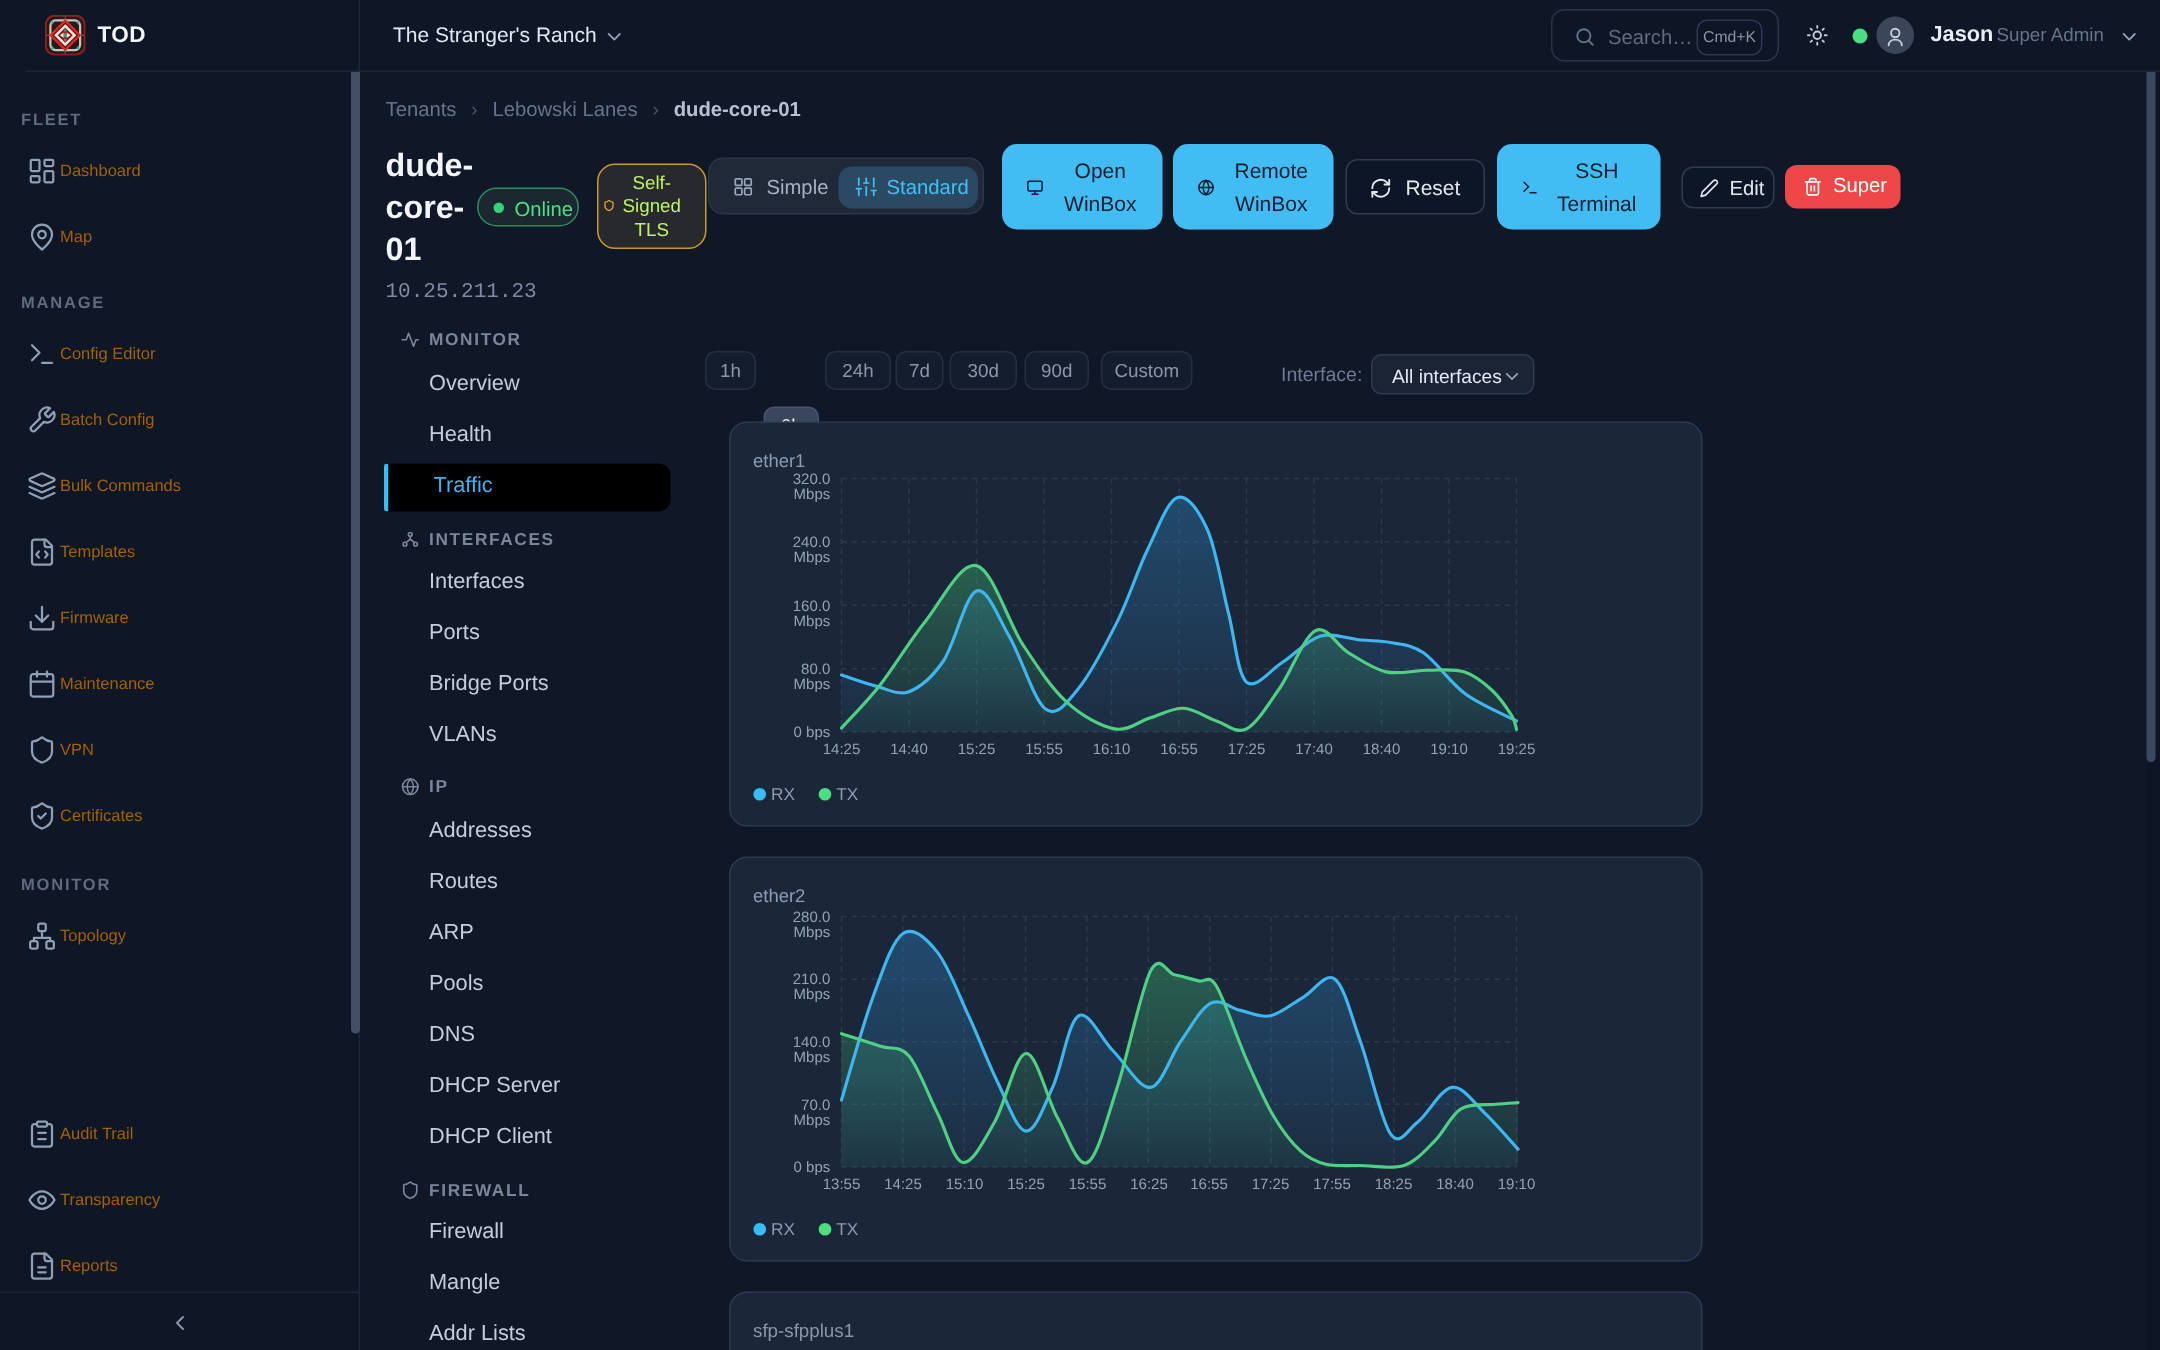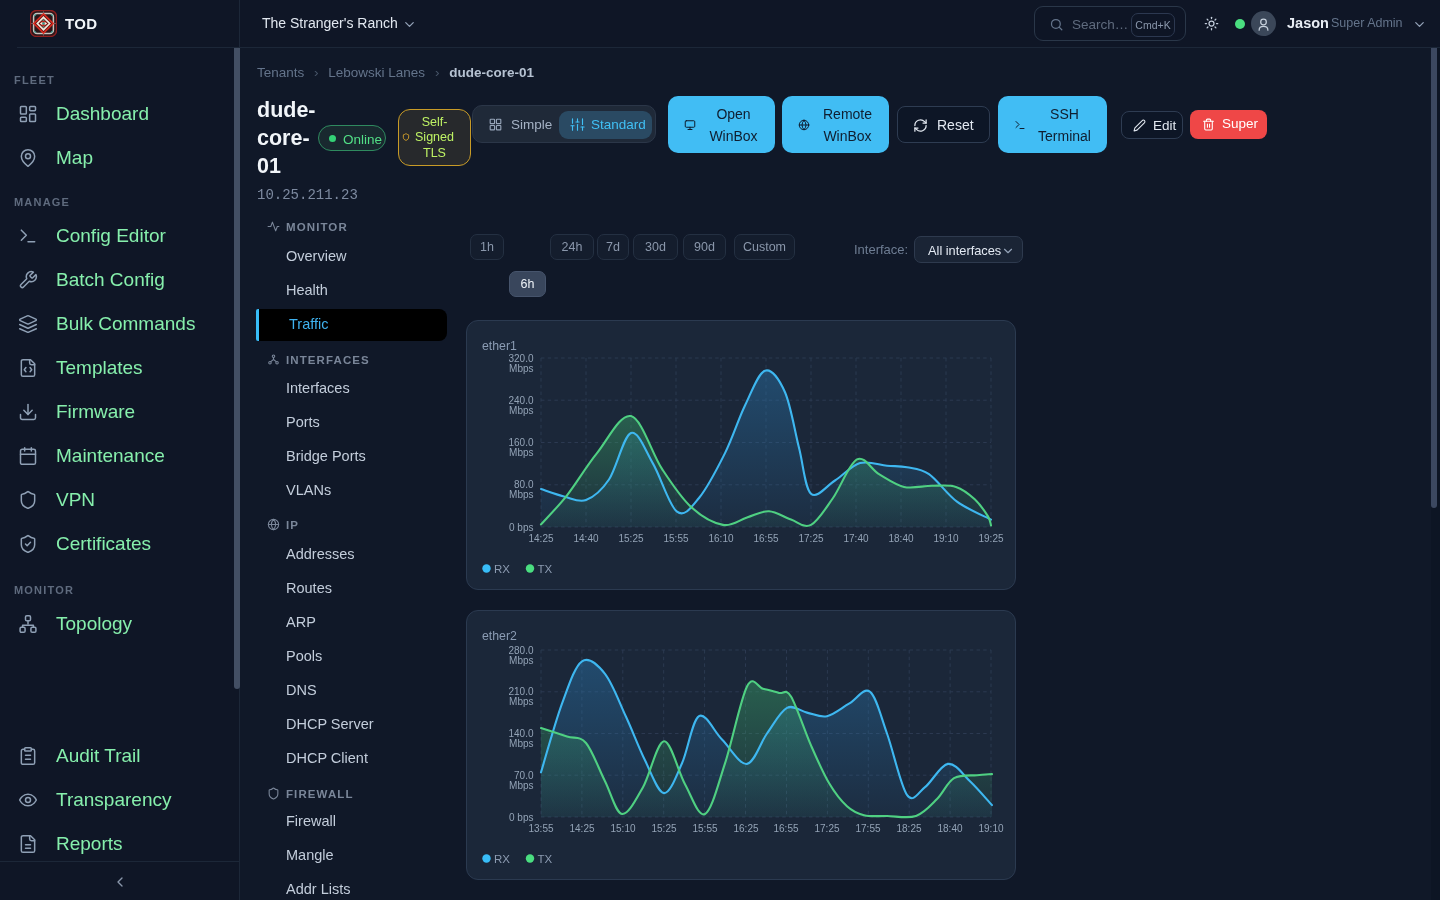--- a/index.html
+++ b/index.html
@@ -7,21 +7,21 @@
 html,body { width:1440px; height:900px; overflow:hidden; background:#101828; font-family:"Liberation Sans",sans-serif; }
 #page { position:absolute; top:0; left:0; width:1440px; height:900px; background:#101828; }
 svg.ic { display:block; }
 
 #sidebar { position:absolute; left:0; top:0; width:240px; height:900px; background:#0f1626; border-right:1px solid #1c2738; }
 #sb-head { position:absolute; left:0; top:0; width:239px; height:48px; border-bottom:1px solid #1c2738;margin-left:17px; }
 #logo { position:absolute; left:13px; top:10px; }
 #brand { position:absolute; left:48px; top:15px; font-size:15px; font-weight:700; color:#f1f5f9; letter-spacing:.3px; }
 .sb-h { position:absolute; left:14px; font-size:11px; font-weight:700; color:#5f6b7e; letter-spacing:1.2px; }
 .sb-item { position:absolute; left:0; width:239px; height:44px; }
-.sb-item .lab { position:absolute; left:56px; top:50%; transform:translateY(-50%); font-size:19px; color:#86efac; }
+.sb-item .lab { position:absolute; left:40px; top:50%; transform:translateY(-50%); font-size:11px; color:#a16207; }
 .sb-item svg { position:absolute; left:18px; top:50%; transform:translateY(-50%); }
 .badge13 { position:absolute; left:193px; top:50%; transform:translateY(-50%); width:24px; height:20px; border-radius:10px; background:#f7746c; color:#ffffff; font-size:12px; text-align:center; line-height:20px; }
 #sb-foot { position:absolute; left:0; bottom:0; width:239px; height:39px; border-top:1px solid #1c2738; }
 #sb-scroll { position:absolute; left:234px; top:48px; width:6px; height:641px; background:#434f64; border-radius:0 0 3px 3px; }
 
 #topbar { position:absolute; left:240px; top:0; width:1200px; height:48px; background:#0f1626; border-bottom:1px solid #1c2738; }
 #tenant { position:absolute; left:22px; top:15px; font-size:14px; font-weight:400; color:#e2e8f0; }
 #search { position:absolute; left:794px; top:6px; width:152px; height:35px; border:1px solid #2a3749; border-radius:9px; background:#0e1525; }
 #search .ph { position:absolute; left:37px; top:9.5px; font-size:13.5px; color:#5f6b7e; }
 #search .kbd { position:absolute; left:96px; top:5.5px; width:44px; height:24px; border:1px solid #2c3850; border-radius:7px; font-size:10.5px; color:#8a97ab; text-align:center; line-height:23px; }
@@ -54,21 +54,21 @@
 .sn-h span { position:relative; }
 .sn-item { position:absolute; left:286px; font-size:14.5px; color:#c3cddb; }
 #sn-active { position:absolute; left:256px; width:191px; height:32px; background:#000000; border-radius:2px 8px 8px 2px; border-left:3px solid #38bdf8; }
 #sn-active .t { position:absolute; left:30px; top:7px; font-size:14.5px; color:#3fb2ef; }
 
 .tr-btn { position:absolute; top:234px; height:26px; background:#141d2d; border:1px solid #243042; border-radius:7px; color:#8a97ab; font-size:12.5px; text-align:center; line-height:24px; }
 .tr-act { background:#39465c; border-color:#46546c; color:#eef2f7;margin-top:37px; }
 #if-label { position:absolute; left:854px; top:242px; font-size:13px; color:#6e7d93; }
 #if-select { position:absolute; left:914px; top:236px; width:109px; height:27px; background:#1a2435; border:1px solid #2e3a4e; border-radius:7px; }
 #if-select .t { position:absolute; left:13px; top:6px; font-size:12.8px; color:#e4eaf3; }
-.panel { position:absolute; left:466px; width:550px; background:#1b2739; border:1px solid #2b3a50; border-radius:12px; overflow:hidden;margin-top:39px; }
+.panel { position:absolute; left:486px; width:649px; background:#1b2739; border:1px solid #2b3a50; border-radius:12px; overflow:hidden; }
 
 #msb-track { position:absolute; left:1431px; top:48px; width:9px; height:852px; background:#0d1524; }
 #msb-thumb { position:absolute; left:1431px; top:48px; width:6px; height:460px; background:#3c4860; border-radius:0 0 3px 3px; }
 
 </style>
 </head>
 <body>
 <div id="page">
 <aside id="sidebar">
   <div id="sb-head">

